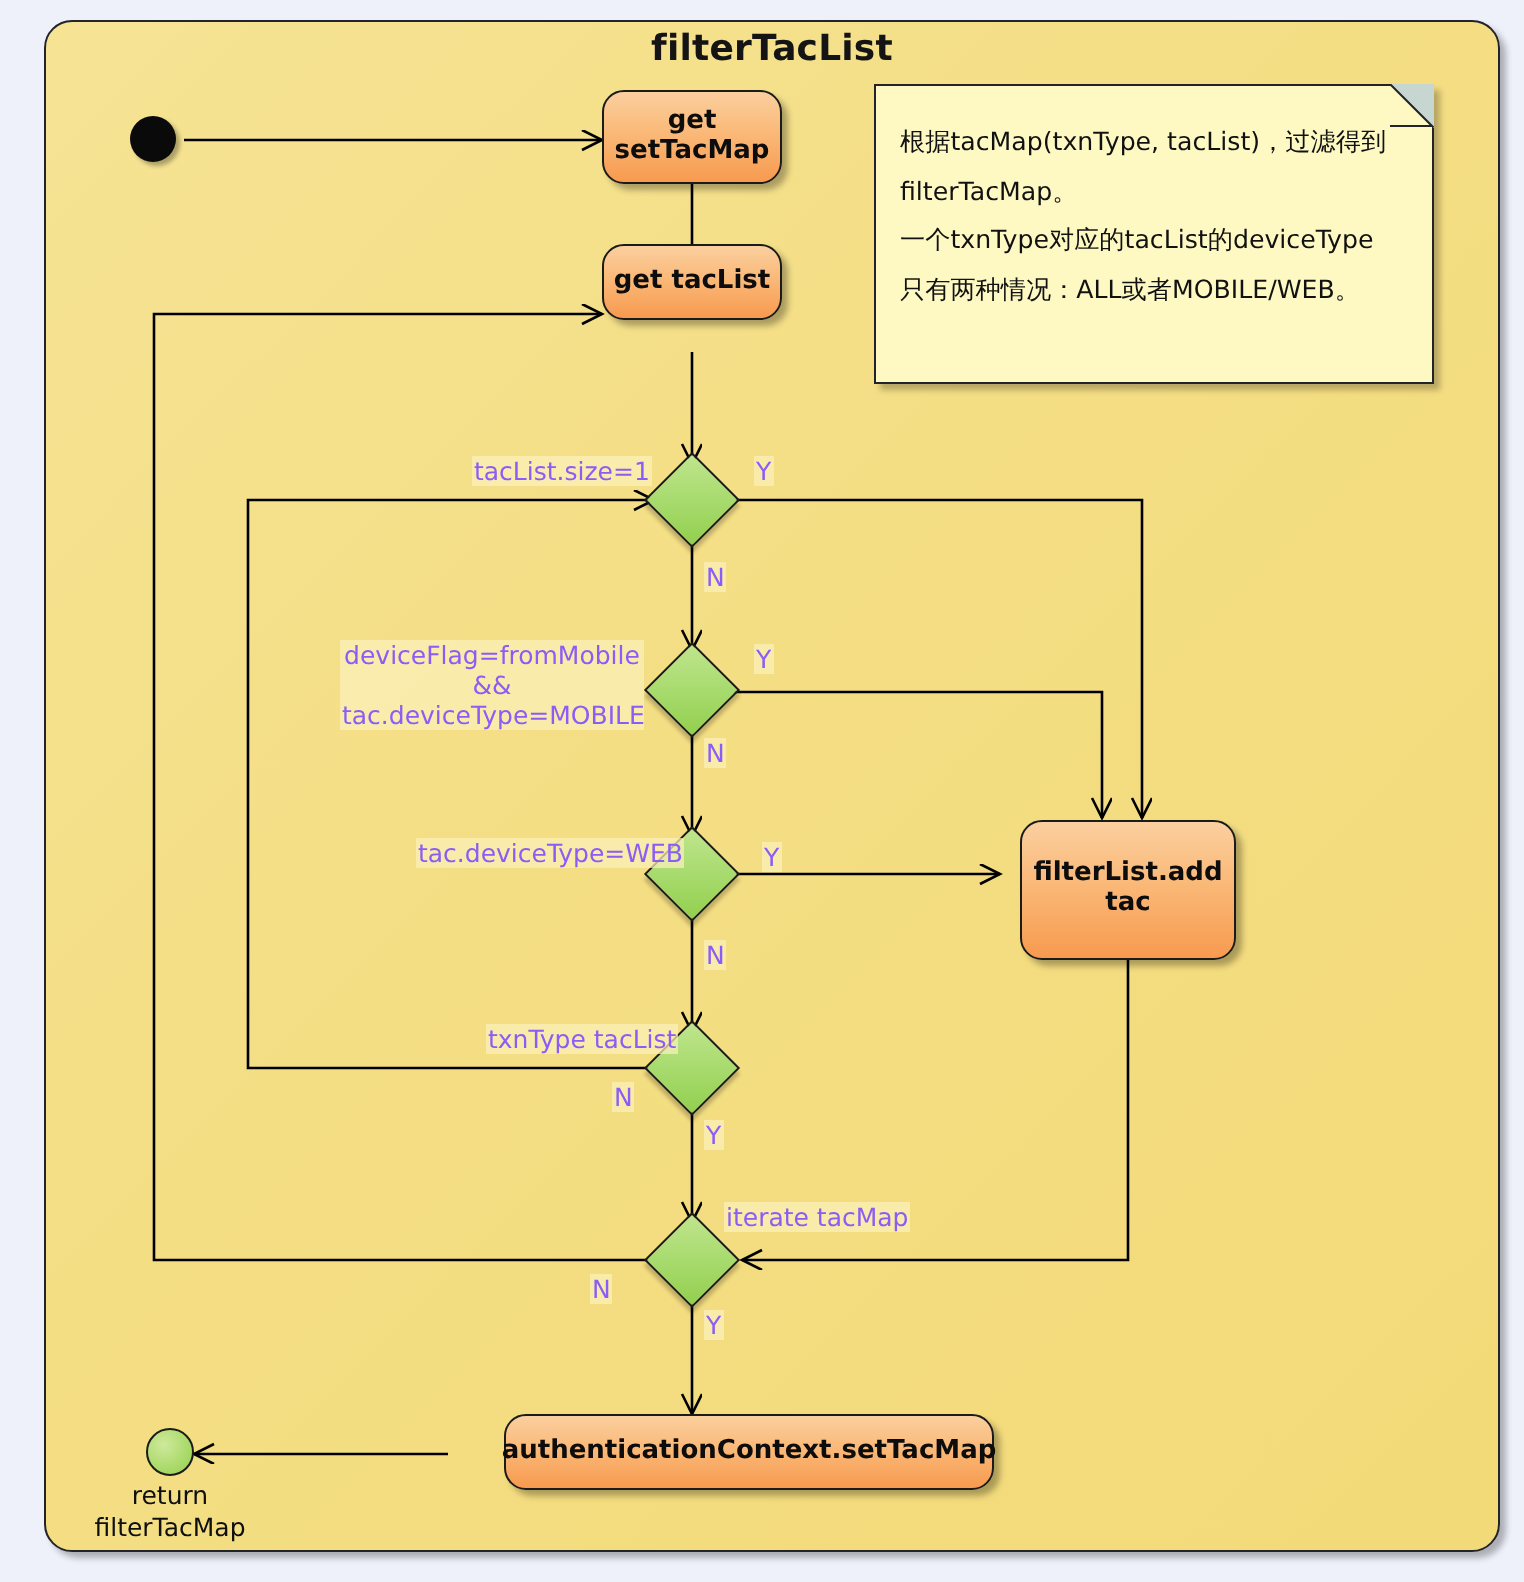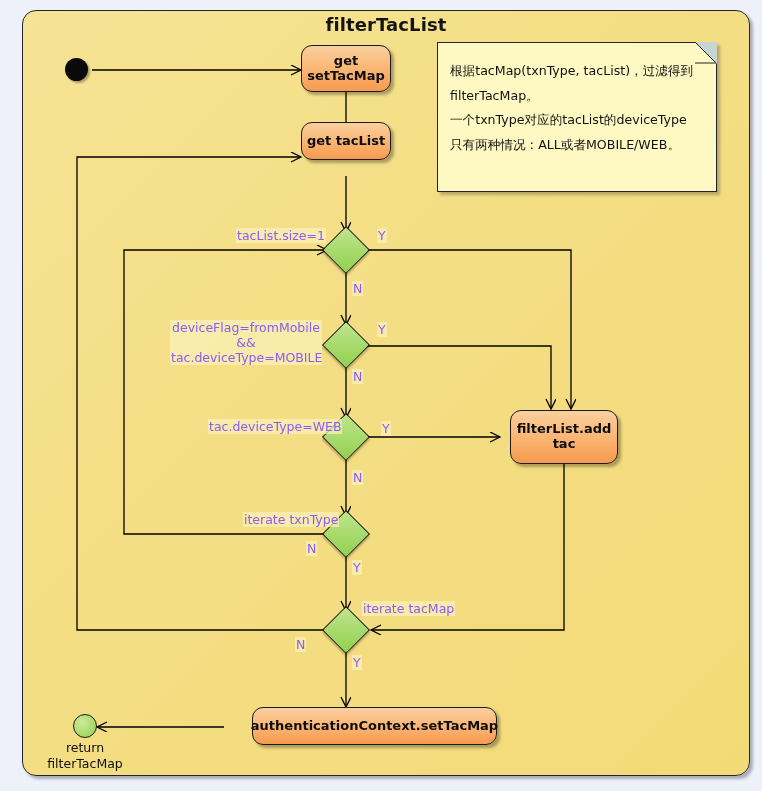--- a/index.html
+++ b/index.html
@@ -196,21 +196,21 @@
 
   <div class="layer">
 
     <div id="start-node" style="left:65px; top:58px;"></div>
 
     <div class="action" style="left:301px; top:45px; width:90px; height:47px;">get
 setTacMap</div>
 
     <div class="action" style="left:301px; top:122px; width:90px; height:38px;">get tacList</div>
 
-    <div class="action" style="left:510px; top:410px; width:108px; height:54px;">filterList.add
+    <div class="action" style="left:510px; top:410px; width:108px; height:70px;">filterList.add
 tac</div>
 
     <div class="action" style="left:224px; top:707px; width:245px; height:38px; font-size:13px;margin-left:28px;">authenticationContext.setTacMap</div>
 
     <div id="end-node" style="left:73px; top:714px;"></div>
     <div class="cap" style="left:35px; top:740px; width:100px;">return
 filterTacMap</div>
 
     <div class="diamond" style="left:329px; top:233px;"></div>
     <div class="diamond" style="left:329px; top:328px;"></div>
@@ -227,21 +227,21 @@
     <div class="elabel multi" style="left:170px; top:320px; width:150px;">deviceFlag=fromMobile
 &amp;&amp;
 tac.deviceType=MOBILE</div>
     <div class="elabel" style="left:377px; top:322px;">Y</div>
     <div class="elabel" style="left:352px; top:369px;">N</div>
 
     <div class="elabel" style="left:208px; top:419px;">tac.deviceType=WEB</div>
     <div class="elabel" style="left:381px; top:421px;">Y</div>
     <div class="elabel" style="left:352px; top:470px;">N</div>
 
-    <div class="elabel" style="left:243px; top:512px;">iterate txnType</div>
+    <div class="elabel" style="left:243px; top:512px;">txnType tacList</div>
     <div class="elabel" style="left:306px; top:541px;">N</div>
     <div class="elabel" style="left:352px; top:560px;">Y</div>
 
     <div class="elabel" style="left:362px; top:601px;">iterate tacMap</div>
     <div class="elabel" style="left:295px; top:637px;">N</div>
     <div class="elabel" style="left:352px; top:655px;">Y</div>
   </div>
 
   <div id="note">
     <div id="note-fold"></div>

